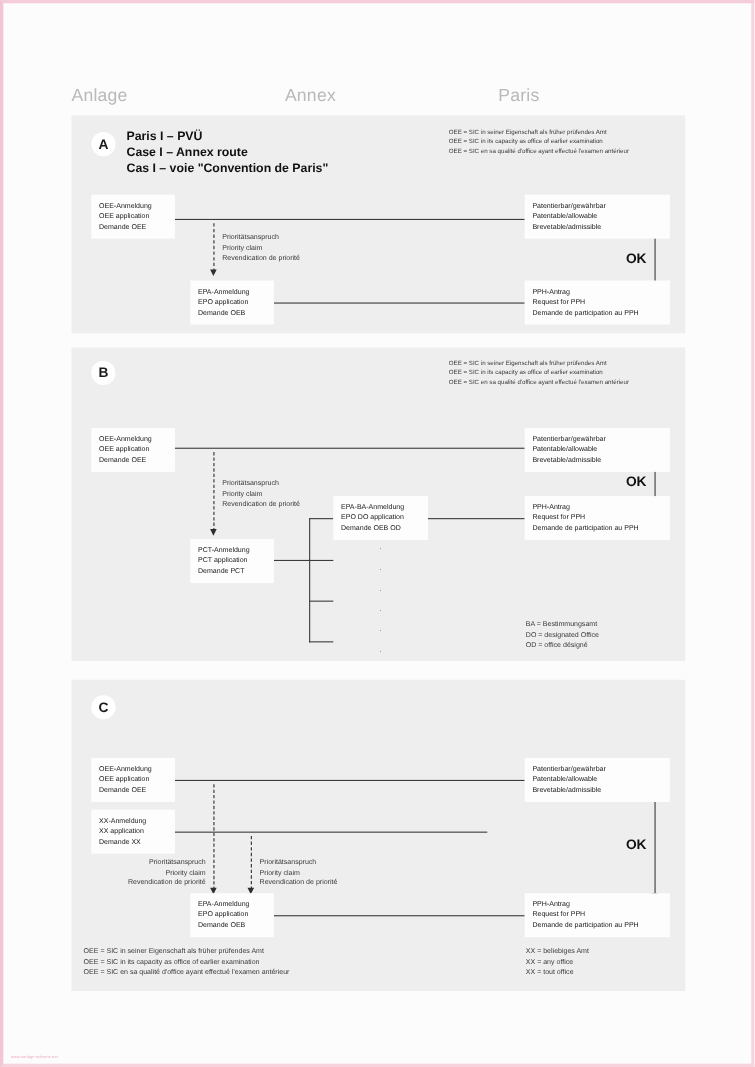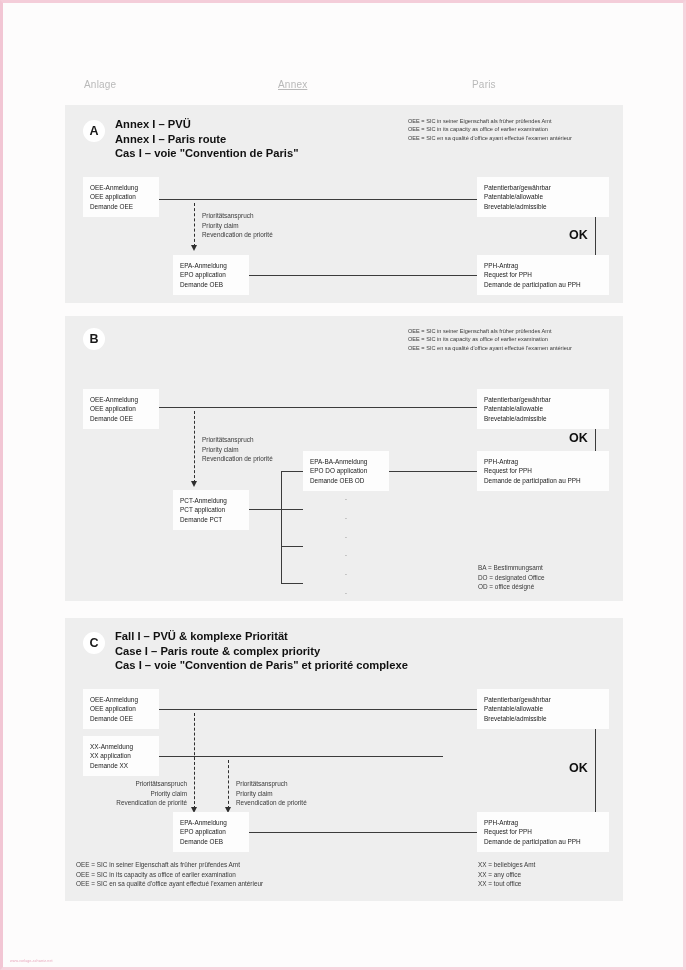--- a/index.html
+++ b/index.html
@@ -32,25 +32,24 @@
   #sheet {
     position: absolute;
     left: 0; top: 0;
     width: 686px;
     height: 970px;
   }
 
   
   .col-head {
     position: absolute;
-    font-size: 10px;
+    font-size: 16px;
     color: #b9b9b9;
     letter-spacing: .2px;
     white-space: nowrap;
-    margin-left: 19px;
   }
 
   
   .panel {
     position: absolute;
     left: 62px;
     width: 558px;
     background: #eeeeee;
   }
 
@@ -154,29 +153,29 @@
     white-space: nowrap;
   }
 </style>
 </head>
 <body>
 
 <div id="page">
   <div id="sheet">
 
     <div class="col-head" style="left:62px;  top:76px;">Anlage</div>
-    <div class="col-head" style="left:256px; top:76px;text-decoration:underline;">Annex</div>
+    <div class="col-head" style="left:256px; top:76px;">Annex</div>
     <div class="col-head" style="left:450px; top:76px;">Paris</div>
 
     <div class="panel" style="top:102px; height:198px;"></div>
 
     <div class="badge" style="left:80px; top:117px;">A</div>
     <div class="titles" style="left:112px; top:114px;">
-      <div>Annex I – PVÜ</div>
-      <div>Annex I – Paris route</div>
+      <div>Paris I – PVÜ</div>
+      <div>Case I – Annex route</div>
       <div>Cas I  – voie "Convention de Paris"</div>
     </div>
 
     <div class="legend" style="left:405px; top:114px;">
       <div>OEE = SIC in seiner Eigenschaft als früher prüfendes Amt</div>
       <div>OEE = SIC in its capacity as office of earlier examination</div>
       <div>OEE = SIC en sa qualité d'office ayant effectué l'examen antérieur</div>
     </div>
 
     <div class="hline" style="left:156px; top:196px; width:318px;"></div>
@@ -295,25 +294,20 @@
 
     <div class="legend sz7" style="left:475px; top:560px;">
       <div>BA  =  Bestimmungsamt</div>
       <div>DO  =  designated Office</div>
       <div>OD  =  office désigné</div>
     </div>
 
     <div class="panel" style="top:615px; height:283px;"></div>
 
     <div class="badge" style="left:80px; top:629px;">C</div>
-    <div class="titles" style="left:112px; top:626px;">
-      <div>Fall I – PVÜ &amp; komplexe Priorität</div>
-      <div>Case I – Paris route &amp; complex priority</div>
-      <div>Cas I – voie "Convention de Paris" et priorité complexe</div>
-    </div>
 
     <div class="hline" style="left:156px; top:706px; width:318px;"></div>
 
     <div class="hline" style="left:156px; top:753px; width:284px;"></div>
 
     <div class="vdash" style="left:191px; top:710px; height:96px;"></div>
     <div class="arrow-down" style="left:187.5px; top:804px;"></div>
 
     <div class="vdash" style="left:225px; top:757px; height:49px;"></div>
     <div class="arrow-down" style="left:221.5px; top:804px;"></div>

